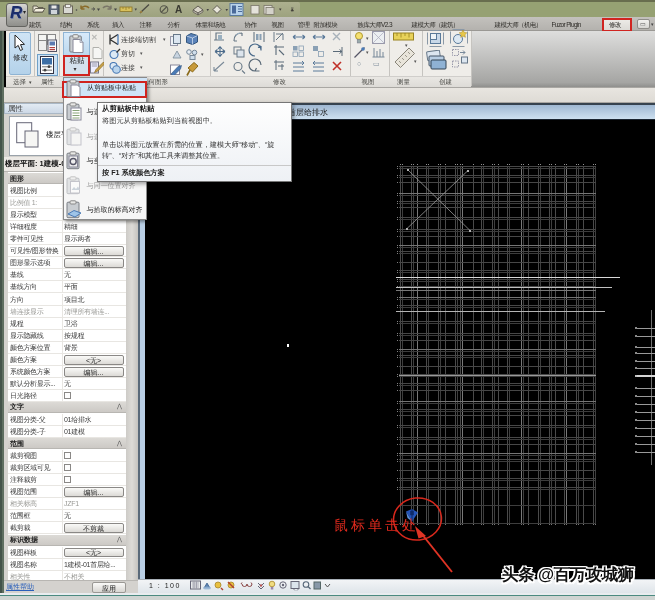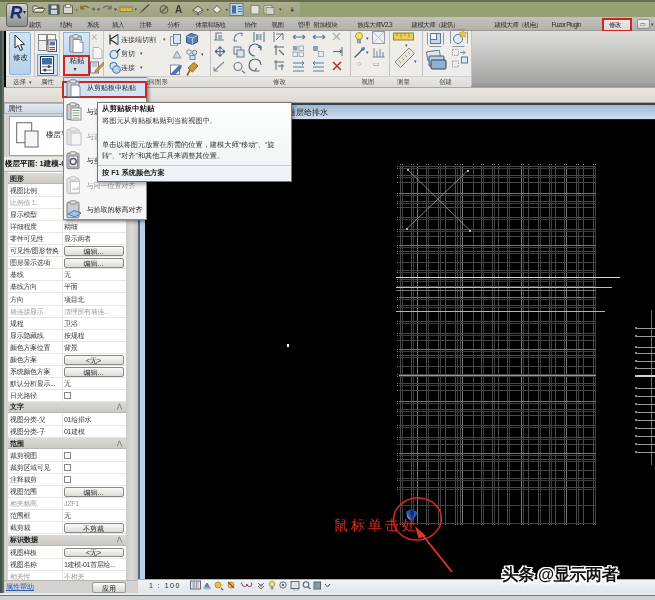--- a/index.html
+++ b/index.html
@@ -792,12 +792,12 @@
     <path d="M91 53 L122 92" stroke="#e03425" stroke-width="1.9"></path>
     <path d="M85 46 L96 56 L88.5 58.5 z" fill="#e03425"></path>
   </svg>
 <svg style="position:absolute;left:404px;top:507px" width="16" height="16" viewBox="0 0 16 16">
     <path d="M2 4.5 L8 2 L14 5.5 L8 14.5 z" fill="#2554b8"></path>
     <path d="M2 4.5 L8 14.5 L3.5 11 z" fill="#5f90dc"></path>
     <path d="M8 2 L8 14.5" stroke="#0e2a6a" stroke-width="1.1"></path>
     <rect x="6.2" y="3.8" width="3.6" height="4.4" fill="#0e2a6a"></rect>
   </svg>
 <div style="position:absolute;left:334px;top:518px;font-size:14px;line-height:15px;color:#e02a1e;white-space:nowrap;letter-spacing:3px;">鼠标单击处</div>
-<div style="position:absolute;left:502px;top:564px;width:150px;height:22px;font-size:16.5px;font-weight:bold;color:#111;white-space:nowrap;letter-spacing:-0.5px;text-shadow:-1.5px -1.5px 0 #fff,1.5px -1.5px 0 #fff,-1.5px 1.5px 0 #fff,1.5px 1.5px 0 #fff,0 -1.5px 0 #fff,0 1.5px 0 #fff,-1.5px 0 0 #fff,1.5px 0 0 #fff;">头条 @显示两者</div>
+<div style="position:absolute;left:502px;top:564px;width:150px;height:22px;font-size:16.5px;font-weight:bold;color:#111;white-space:nowrap;letter-spacing:-0.5px;text-shadow:-1.5px -1.5px 0 #fff,1.5px -1.5px 0 #fff,-1.5px 1.5px 0 #fff,1.5px 1.5px 0 #fff,0 -1.5px 0 #fff,0 1.5px 0 #fff,-1.5px 0 0 #fff,1.5px 0 0 #fff;">头条 @百万攻城狮</div>
 </body></html>

